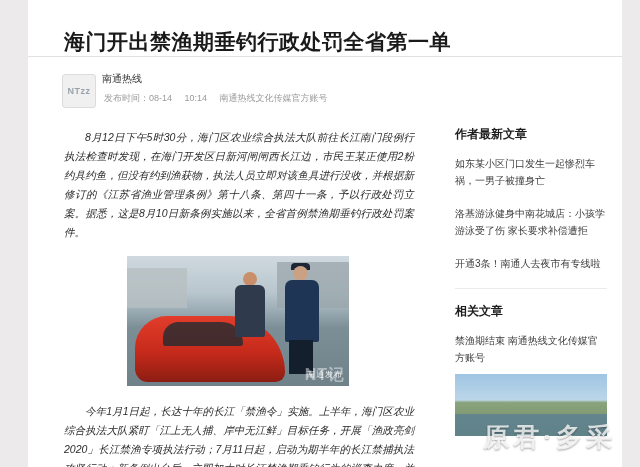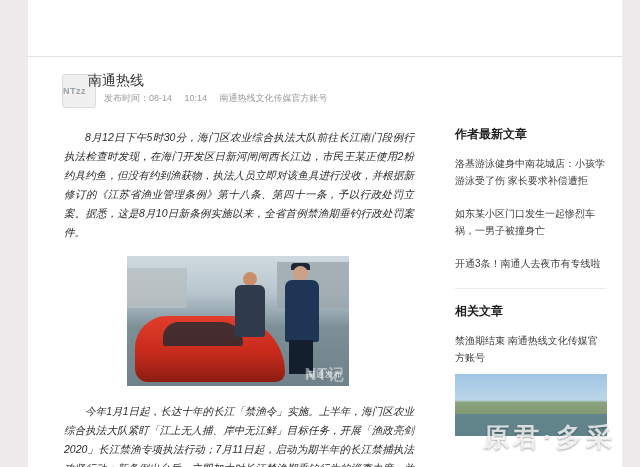--- a/index.html
+++ b/index.html
@@ -72,28 +72,29 @@
     left: 0;
     top: 4px;
     width: 32px;
     height: 32px;
     background: #f0f0f0;
     border: 1px solid #dcdcdc;
     border-radius: 3px;
     color: #9aa3ad;
     font-size: 9px;
     font-weight: bold;
+    text-align: center;
     line-height: 32px;
     letter-spacing: 0.5px;
   }
   .byline-name {
     position: absolute;
-    left: 26px;
+    left: 40px;
     top: 2px;
-    font-size: 14px;
+    font-size: 10px;
     color: #333;
   }
   .byline-meta {
     position: absolute;
     left: 42px;
     top: 22px;
     font-size: 9px;
     color: #9b9b9b;
     text-align: right;
   }
@@ -262,20 +263,23 @@
     background: linear-gradient(to bottom, rgba(255,255,255,0), rgba(255,255,255,.0));
   }
 </style>
 </head>
 <body>
 
 <div class="page">
   <div class="left-rail"></div>
   <div class="right-rail"></div>
 
+  <div class="header">
+    <h1 class="title">海门开出禁渔期垂钓行政处罚全省第一单</h1>
+  </div>
   <div class="divider"></div>
 
   <div class="byline">
     <div class="logo">NTzz</div>
     <div class="byline-name">南通热线</div>
     <div class="byline-meta">
       <span>发布时间：08-14</span>
       <span>10:14</span>
       <span>南通热线文化传媒官方账号</span>
     </div>
@@ -304,22 +308,22 @@
       </div>
       <div class="ph-wm-1">南通发布</div>
       <div class="ph-wm-2">NT记</div>
     </div>
 
     <p class="para">今年1月1日起，长达十年的长江「禁渔令」实施。上半年，海门区农业综合执法大队紧盯「江上无人捕、岸中无江鲜」目标任务，开展「渔政亮剑2020」长江禁渔专项执法行动；7月11日起，启动为期半年的长江禁捕执法攻坚行动；新条例出台后，立即加大对长江禁渔期垂钓行为的巡查力度，并在全省率先以长江禁渔期垂钓行为立案查处。新修订的《江苏省渔业管理条例》发现，针对长江垂钓的「毋林」等规范，在第十八条、第四十一条、第四十二条第四款中，根据不同情形，对「在禁渔期、禁渔区垂钓」的违法行为作出了明确规定。</p>
   </div>
 
   <div class="sidebar">
     <div class="side-head">作者最新文章</div>
+    <div class="side-link">如东某小区门口发生一起惨烈车祸，一男子被撞身亡</div>
     <div class="side-link">洛基游泳健身中南花城店：小孩学游泳受了伤 家长要求补偿遭拒</div>
-    <div class="side-link">如东某小区门口发生一起惨烈车祸，一男子被撞身亡</div>
     <div class="side-link">开通3条！南通人去夜市有专线啦</div>
     <div class="side-sep"></div>
     <div class="side-head">相关文章</div>
     <div class="rel-title">禁渔期结束 南通热线文化传媒官方账号</div>
     <div class="rel-thumb">
       <div class="水"></div>
     </div>
   </div>
 
   <div class="watermark">原君·多采</div>

